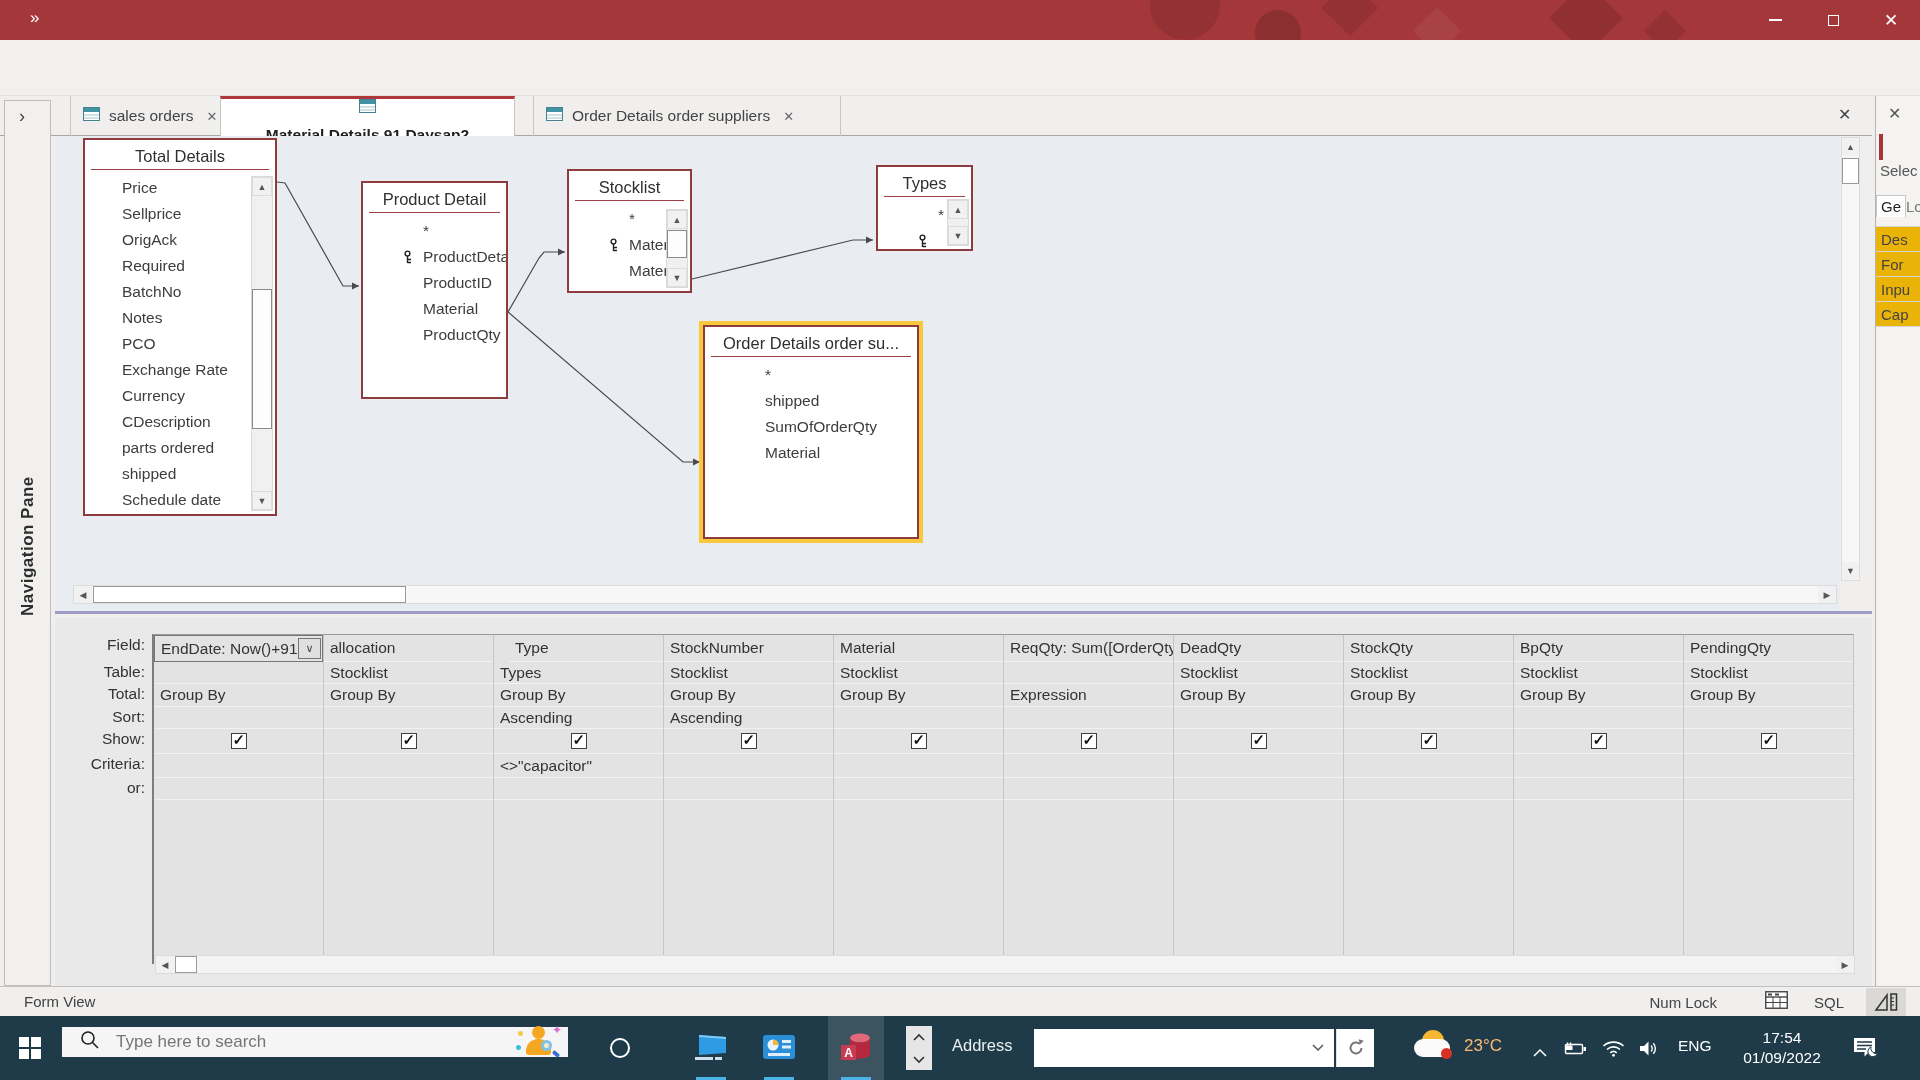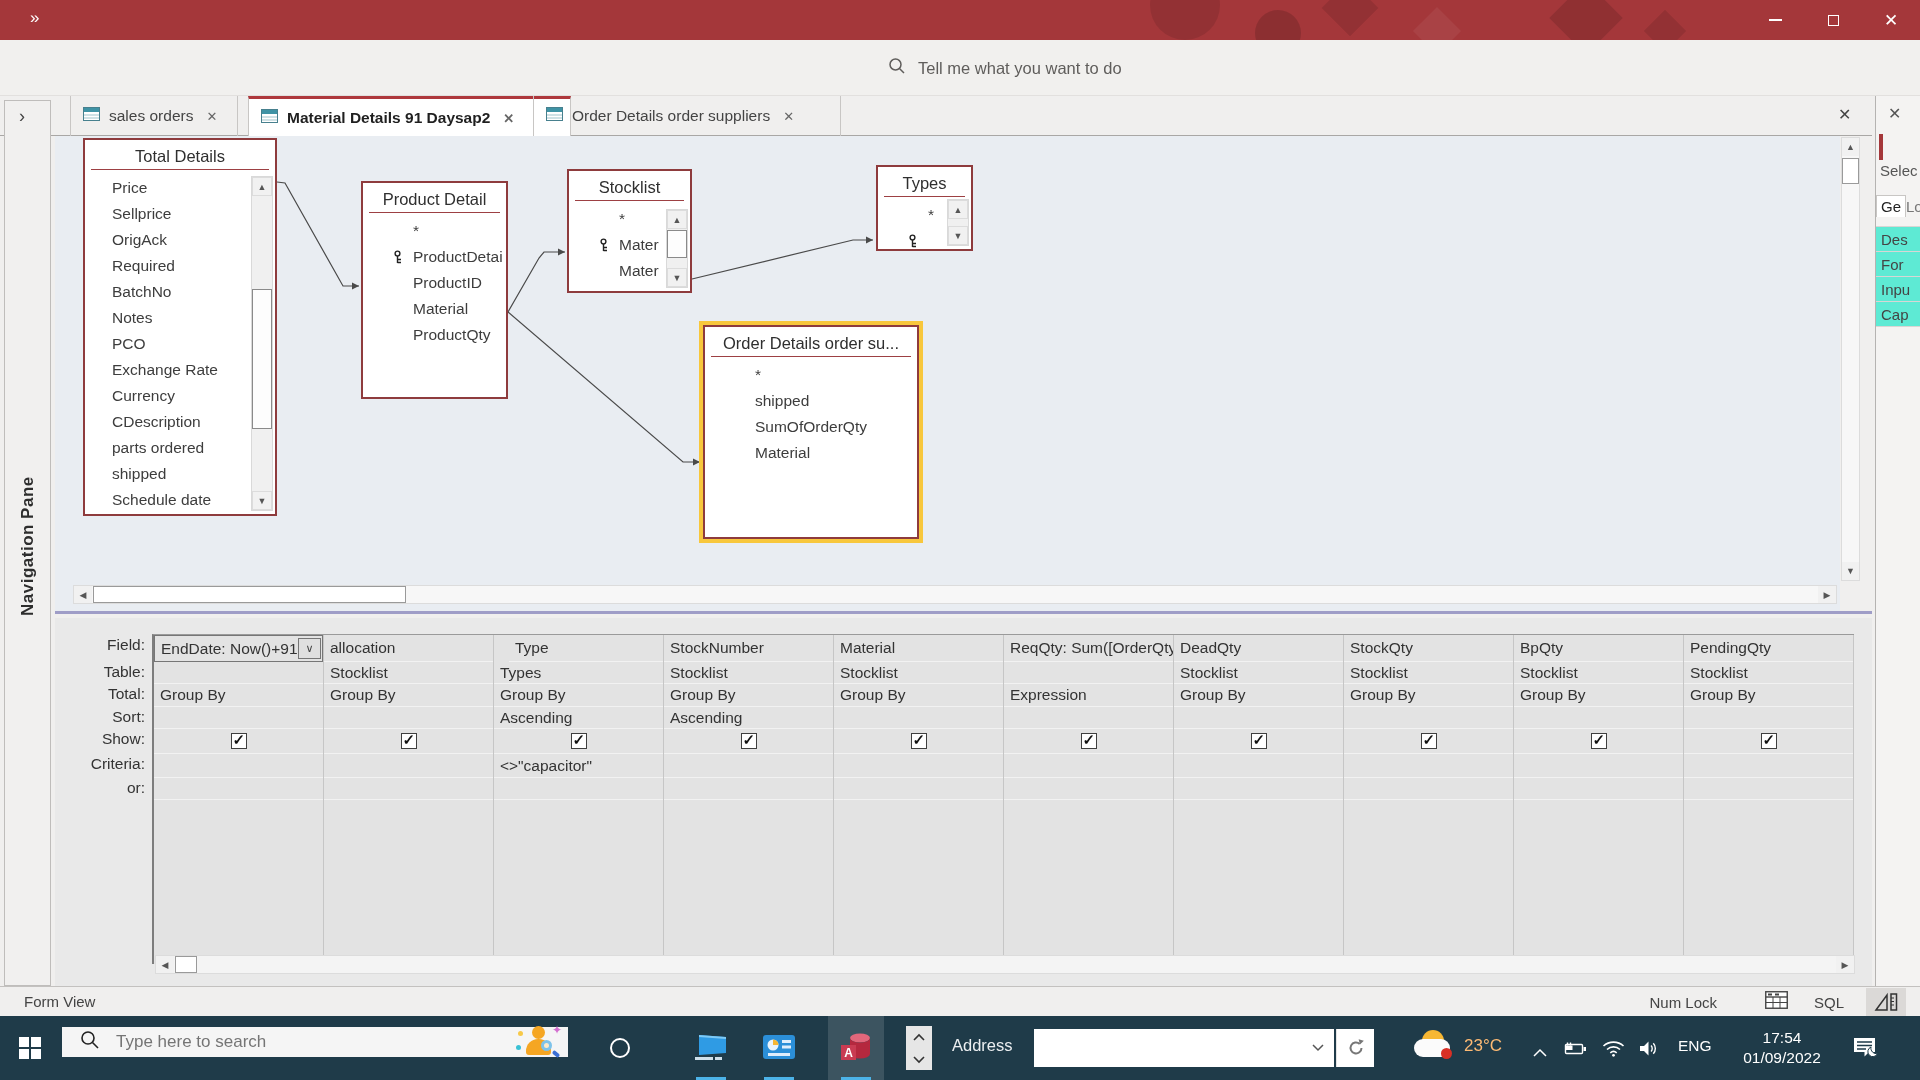--- a/index.html
+++ b/index.html
@@ -45,21 +45,21 @@
   .vlabel{position:absolute;left:0;right:0;top:300px;height:290px;display:flex;align-items:center;justify-content:center;
           writing-mode:vertical-rl;transform:rotate(180deg);font-size:17px;font-weight:700;color:#2d2d2d;letter-spacing:.5px;}
 
   
   .design{position:absolute;left:55px;top:136px;width:1785px;height:476px;background:#e9edf2;overflow:hidden;}
   .joins{position:absolute;left:0;top:0;}
   .tbox{position:absolute;background:#fff;border:2px solid #8e3b3d;}
   .tbox.selected{box-shadow:0 0 0 4px #f8c73c;}
   .tbox .ttitle{height:30px;line-height:32px;text-align:center;font-size:16.5px;color:#2f2f2f;
                margin:0 6px;border-bottom:1px solid #9d4043;white-space:nowrap;overflow:hidden;}
-  .fields{position:relative;padding-top:5px;}
+  .fields{position:relative;padding-top:5px;padding-left:10px;}
   .frow{position:relative;height:26px;display:flex;align-items:center;font-size:15.5px;color:#3d3d3d;white-space:nowrap;}
   .indent-sm .frow{padding-left:27px;}
   .indent-lg .frow{padding-left:50px;}
   .keyicon{position:absolute;left:30px;top:6px;}
   .fname{overflow:hidden;}
   
   .bscroll{position:absolute;width:22px;background:#f0f0f0;border:1px solid #d9d9d9;}
   .sb-btn{position:absolute;left:0;width:20px;height:19px;background:#f1f1f1;border:1px solid #dcdcdc;
           display:flex;align-items:center;justify-content:center;font-size:9px;color:#565656;}
   .sb-thumb{position:absolute;left:0;width:20px;background:#fdfdfd;border:1px solid #8a8a8a;}
@@ -92,21 +92,21 @@
   .hscroll2{position:absolute;left:100px;top:337px;width:1700px;height:19px;background:#f4f4f4;border:1px solid #dcdcdc;}
 
   
   .property{position:absolute;left:1875px;top:96px;width:45px;height:890px;background:#f4f3f2;border-left:1px solid #b5b3b1;overflow:hidden;}
   .propx{position:absolute;left:12px;top:8px;font-size:16px;color:#555;}
   .propredbar{position:absolute;left:3px;top:38px;width:4px;height:26px;background:#a4373a;}
   .propsel{position:absolute;left:4px;top:66px;font-size:15px;color:#555;}
   .proptabs{position:absolute;left:0px;top:102px;font-size:15px;}
   .ptab1{background:#fff;border:1px solid #c8c6c4;border-bottom:none;padding:2px 4px;color:#222;}
   .ptab2{color:#777;padding:2px 0;}
-  .proprows{position:absolute;left:0;top:130px;width:45px;background:#5eead4;border-top:1px solid #d8d6d4;}
+  .proprows{position:absolute;left:0;top:130px;width:45px;background:#eab308;border-top:1px solid #d8d6d4;}
   .prow{height:25px;line-height:25px;padding-left:5px;font-size:15px;color:#444;border-bottom:1px solid #d8d6d4;}
 
   
   .statusbar{position:absolute;left:0;top:986px;width:1920px;height:30px;background:#f0efee;border-top:1px solid #c3c1bf;}
   .sb-left{position:absolute;left:24px;top:6px;font-size:15px;color:#444;}
   .sb-right{position:absolute;right:14px;top:0;height:30px;display:flex;align-items:center;}
   .sb-num{font-size:15px;color:#444;margin-right:48px;}
   .sb-sql{font-size:15px;color:#444;margin:0 22px 0 26px;}
   .sb-viewbox{width:40px;height:29px;background:#dbd9d7;display:flex;align-items:center;justify-content:center;}
 
@@ -172,43 +172,34 @@
           <span class="bar"></span>
         </div>
       <div class="winbtn">
           <span class="sq"></span>
         </div>
       <div class="winbtn close">✕</div>
     </div>
   </div>
 
   <div class="ribbon">
-    <div class="tellme">
-      <span>
-        <svg width="18" height="18" viewBox="0 0 18 18">
-            <circle cx="7.5" cy="7.5" r="5.5" fill="none" stroke="#5f5d5b" stroke-width="1.5"></circle>
-            <line x1="11.7" y1="11.7" x2="16" y2="16" stroke="#5f5d5b" stroke-width="1.5"></line>
-          </svg>
-      </span>
-      <span>Tell me what you want to do</span>
-    </div>
   </div>
 
   <div class="tabbar">
     <div class="dtab" style="left:70px;width:168px;">
       <span><svg width="17" height="14">
             <rect x="0.5" y="0.5" width="16" height="13" fill="#fff" stroke="#47808e"></rect>
             <rect x="1" y="1" width="15" height="4" fill="#3f93a5"></rect>
             <line x1="1" y1="8" x2="16" y2="8" stroke="#9fc3cb"></line>
             <line x1="1" y1="11" x2="16" y2="11" stroke="#9fc3cb"></line>
           </svg></span>
       <span>sales orders</span>
       <span class="tabx">✕</span>
     </div>
-    <div class="dtab active" style="left:248px;width:323px;">
+    <div class="dtab active" style="left:220px;width:295px;flex-direction:column;">
       <span><svg width="17" height="14">
             <rect x="0.5" y="0.5" width="16" height="13" fill="#fff" stroke="#47808e"></rect>
             <rect x="1" y="1" width="15" height="4" fill="#3f93a5"></rect>
             <line x1="1" y1="8" x2="16" y2="8" stroke="#9fc3cb"></line>
             <line x1="1" y1="11" x2="16" y2="11" stroke="#9fc3cb"></line>
           </svg></span>
       <span>Material Details 91 Daysap2</span>
       <span class="tabx">✕</span>
     </div>
     <div class="dtab" style="left:533px;width:308px;">

